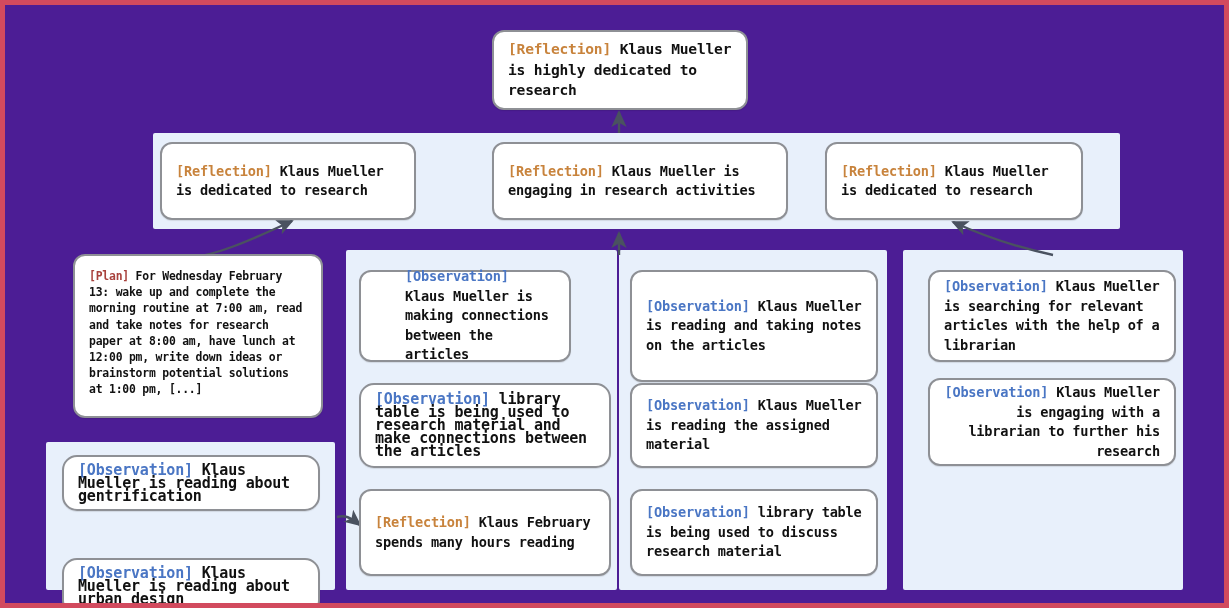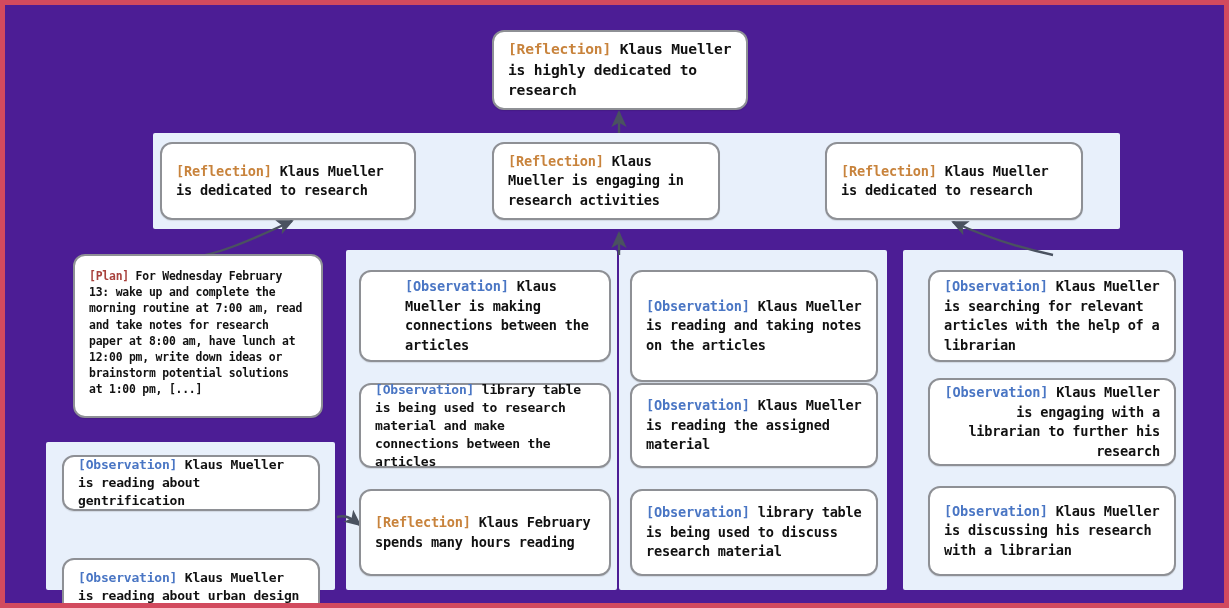--- a/index.html
+++ b/index.html
@@ -42,21 +42,21 @@
   }
   .node .txt {
     display: block;
     width: 100%;
     white-space: pre-wrap;
     word-break: normal;
   }
   .sz-lg  { font-size: 14.6px; line-height: 20.5px; }
   .sz-md  { font-size: 13.6px; line-height: 19.5px; }
   .sz-sm  { font-size: 11.4px; line-height: 16.2px; }
-  .sz-xs  { font-size: 13px; line-height: 18px; }
+  .sz-xs  { font-size: 15px; line-height: 13px; border-radius: 15px; }
 
   .tag-reflection { color: #c8833c; font-weight: bold; }
   .tag-observation { color: #4a76c4; font-weight: bold; }
   .tag-plan { color: #a8413c; font-weight: bold; }
 
   
   svg.arrows {
     position: absolute;
     left: 0; top: 0;
     width: 1229px;
@@ -108,41 +108,41 @@
   </svg>
 
   <div class="node sz-lg" style="left:487px; top:25px; width:256px; height:80px;">
     <span class="txt"><span class="tag-reflection">[Reflection]</span><span> Klaus Mueller is highly dedicated to research</span></span>
   </div>
 
   <div class="node sz-md" style="left:155px; top:137px; width:256px; height:78px;">
     <span class="txt"><span class="tag-reflection">[Reflection]</span><span> Klaus Mueller is dedicated to research</span></span>
   </div>
 
-  <div class="node sz-md" style="left:487px; top:137px; width:228px; height:78px;">
+  <div class="node sz-md" style="left:487px; top:137px; width:296px; height:78px;">
     <span class="txt"><span class="tag-reflection">[Reflection]</span><span> Klaus Mueller is engaging in research activities</span></span>
   </div>
 
   <div class="node sz-md" style="left:820px; top:137px; width:258px; height:78px;">
     <span class="txt"><span class="tag-reflection">[Reflection]</span><span> Klaus Mueller is dedicated to research</span></span>
   </div>
 
   <div class="node sz-sm" style="left:68px; top:249px; width:250px; height:164px; align-items:flex-start; padding-top:12px;">
     <span class="txt"><span class="tag-plan">[Plan]</span><span> For Wednesday February 13: wake up and complete the morning routine at 7:00 am, read and take notes for research paper at 8:00 am, have lunch at 12:00 pm, write down ideas or brainstorm potential solutions at 1:00 pm, [...]</span></span>
   </div>
 
   <div class="node sz-xs" style="left:57px; top:450px; width:258px; height:56px;">
     <span class="txt"><span class="tag-observation">[Observation]</span><span> Klaus Mueller is reading about gentrification</span></span>
   </div>
 
   <div class="node sz-xs" style="left:57px; top:518px; width:258px; height:57px;margin-top:35px;">
     <span class="txt"><span class="tag-observation">[Observation]</span><span> Klaus Mueller is reading about urban design</span></span>
   </div>
 
-  <div class="node sz-md" style="left:354px; top:265px; width:252px; height:92px;padding-left:44px;">
+  <div class="node sz-md" style="left:354px; top:265px; width:212px; height:92px;padding-left:44px;">
     <span class="txt"><span class="tag-observation">[Observation]</span><span> Klaus Mueller is making connections between the articles</span></span>
   </div>
 
   <div class="node sz-xs" style="left:354px; top:378px; width:252px; height:85px;">
     <span class="txt"><span class="tag-observation">[Observation]</span><span> library table is being used to research material and make connections between the articles</span></span>
   </div>
 
   <div class="node sz-md" style="left:354px; top:484px; width:252px; height:87px;">
     <span class="txt"><span class="tag-reflection">[Reflection]</span><span> Klaus February spends many hours reading</span></span>
   </div>
@@ -160,18 +160,15 @@
   </div>
 
   <div class="node sz-md" style="left:923px; top:265px; width:248px; height:92px;">
     <span class="txt"><span class="tag-observation">[Observation]</span><span> Klaus Mueller is searching for relevant articles with the help of a librarian</span></span>
   </div>
 
   <div class="node sz-md" style="left:923px; top:373px; width:248px; height:88px;text-align:right;">
     <span class="txt"><span class="tag-observation">[Observation]</span><span> Klaus Mueller is engaging with a librarian to further his research</span></span>
   </div>
 
-  <div class="node sz-md" style="left:923px; top:481px; width:248px; height:90px;">
-    <span class="txt"><span class="tag-observation">[Observation]</span><span> Klaus Mueller is discussing his research with a librarian</span></span>
-  </div>
 
 
 </div>
 
 </body></html>

